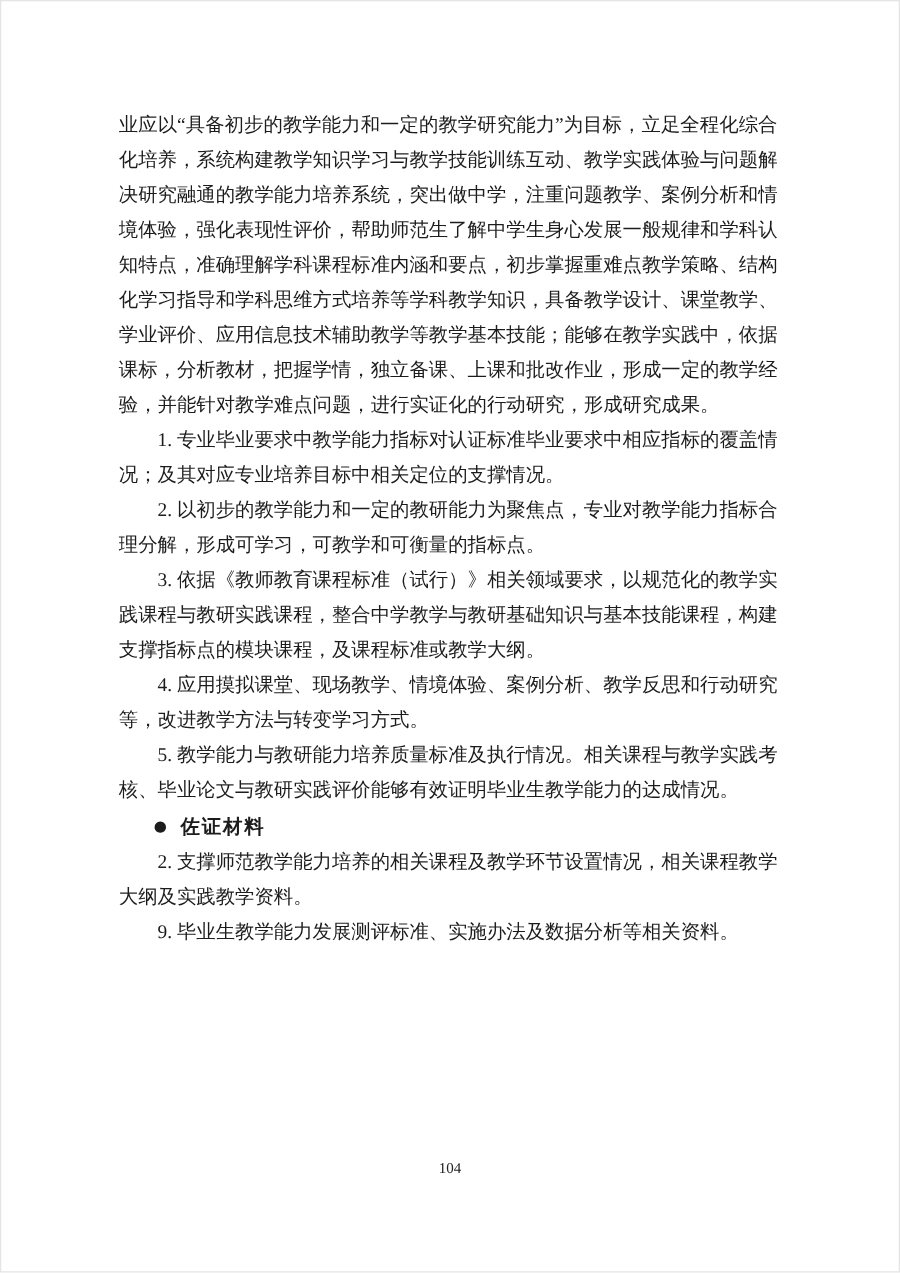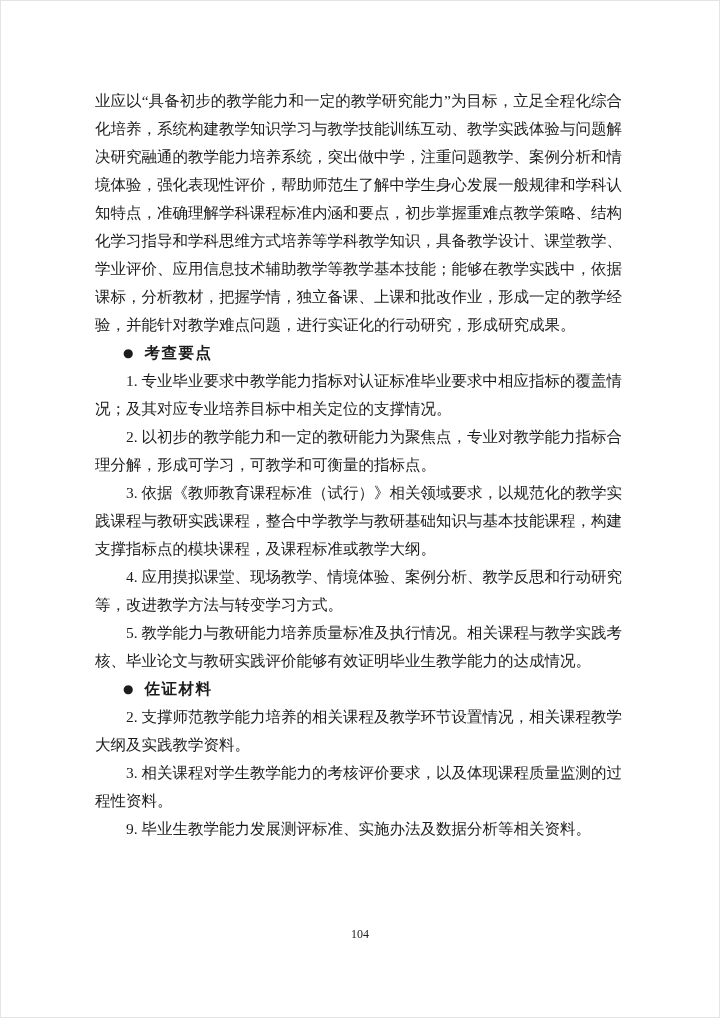--- a/index.html
+++ b/index.html
@@ -52,33 +52,29 @@
     color: #222222;
   }
 </style>
 </head>
 <body>
 
 <div class="text-block">
 
   <p class="para no-indent">业应以“具备初步的教学能力和一定的教学研究能力”为目标，立足全程化综合化培养，系统构建教学知识学习与教学技能训练互动、教学实践体验与问题解决研究融通的教学能力培养系统，突出做中学，注重问题教学、案例分析和情境体验，强化表现性评价，帮助师范生了解中学生身心发展一般规律和学科认知特点，准确理解学科课程标准内涵和要点，初步掌握重难点教学策略、结构化学习指导和学科思维方式培养等学科教学知识，具备教学设计、课堂教学、学业评价、应用信息技术辅助教学等教学基本技能；能够在教学实践中，依据课标，分析教材，把握学情，独立备课、上课和批改作业，形成一定的教学经验，并能针对教学难点问题，进行实证化的行动研究，形成研究成果。</p>
 
-  <div class="section-heading">
-    <span class="bullet">●</span><span class="heading-text">考查要点</span>
-  </div>
 
   <p class="para">1. 专业毕业要求中教学能力指标对认证标准毕业要求中相应指标的覆盖情况；及其对应专业培养目标中相关定位的支撑情况。</p>
   <p class="para">2. 以初步的教学能力和一定的教研能力为聚焦点，专业对教学能力指标合理分解，形成可学习，可教学和可衡量的指标点。</p>
   <p class="para">3. 依据《教师教育课程标准（试行）》相关领域要求，以规范化的教学实践课程与教研实践课程，整合中学教学与教研基础知识与基本技能课程，构建支撑指标点的模块课程，及课程标准或教学大纲。</p>
   <p class="para">4. 应用摸拟课堂、现场教学、情境体验、案例分析、教学反思和行动研究等，改进教学方法与转变学习方式。</p>
   <p class="para">5. 教学能力与教研能力培养质量标准及执行情况。相关课程与教学实践考核、毕业论文与教研实践评价能够有效证明毕业生教学能力的达成情况。</p>
 
   <div class="section-heading">
     <span class="bullet">●</span><span class="heading-text">佐证材料</span>
   </div>
 
   <p class="para">2. 支撑师范教学能力培养的相关课程及教学环节设置情况，相关课程教学大纲及实践教学资料。</p>
-  <p class="para">3. 相关课程对学生教学能力的考核评价要求，以及体现课程质量监测的过程性资料。</p>
   <p class="para">9. 毕业生教学能力发展测评标准、实施办法及数据分析等相关资料。</p>
 
 </div>
 
 <div class="page-number">104</div>
 
 </body></html>

